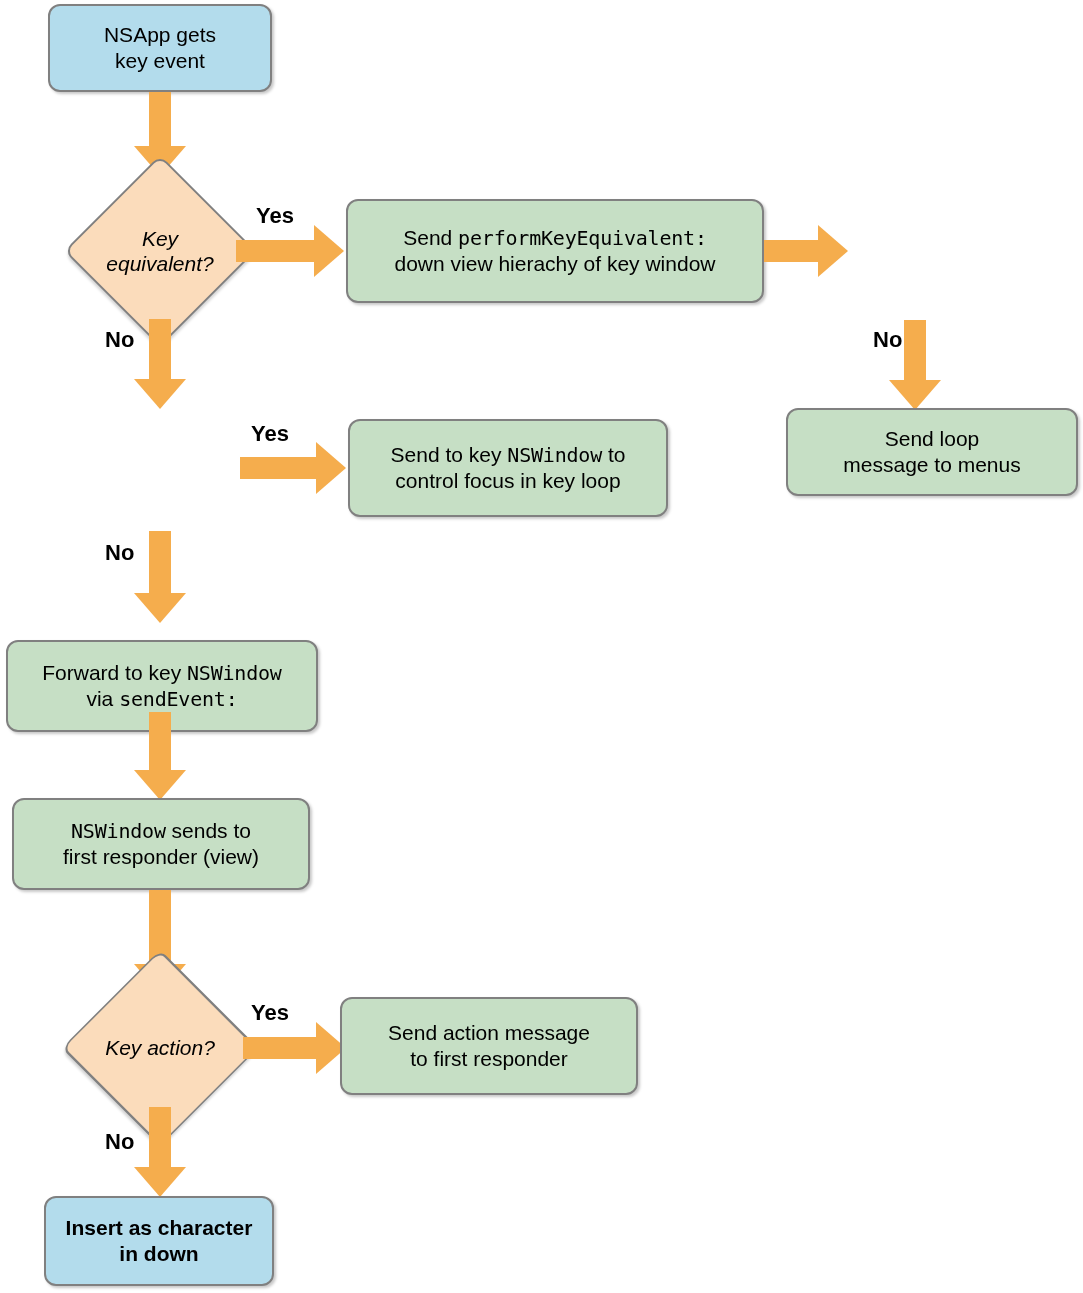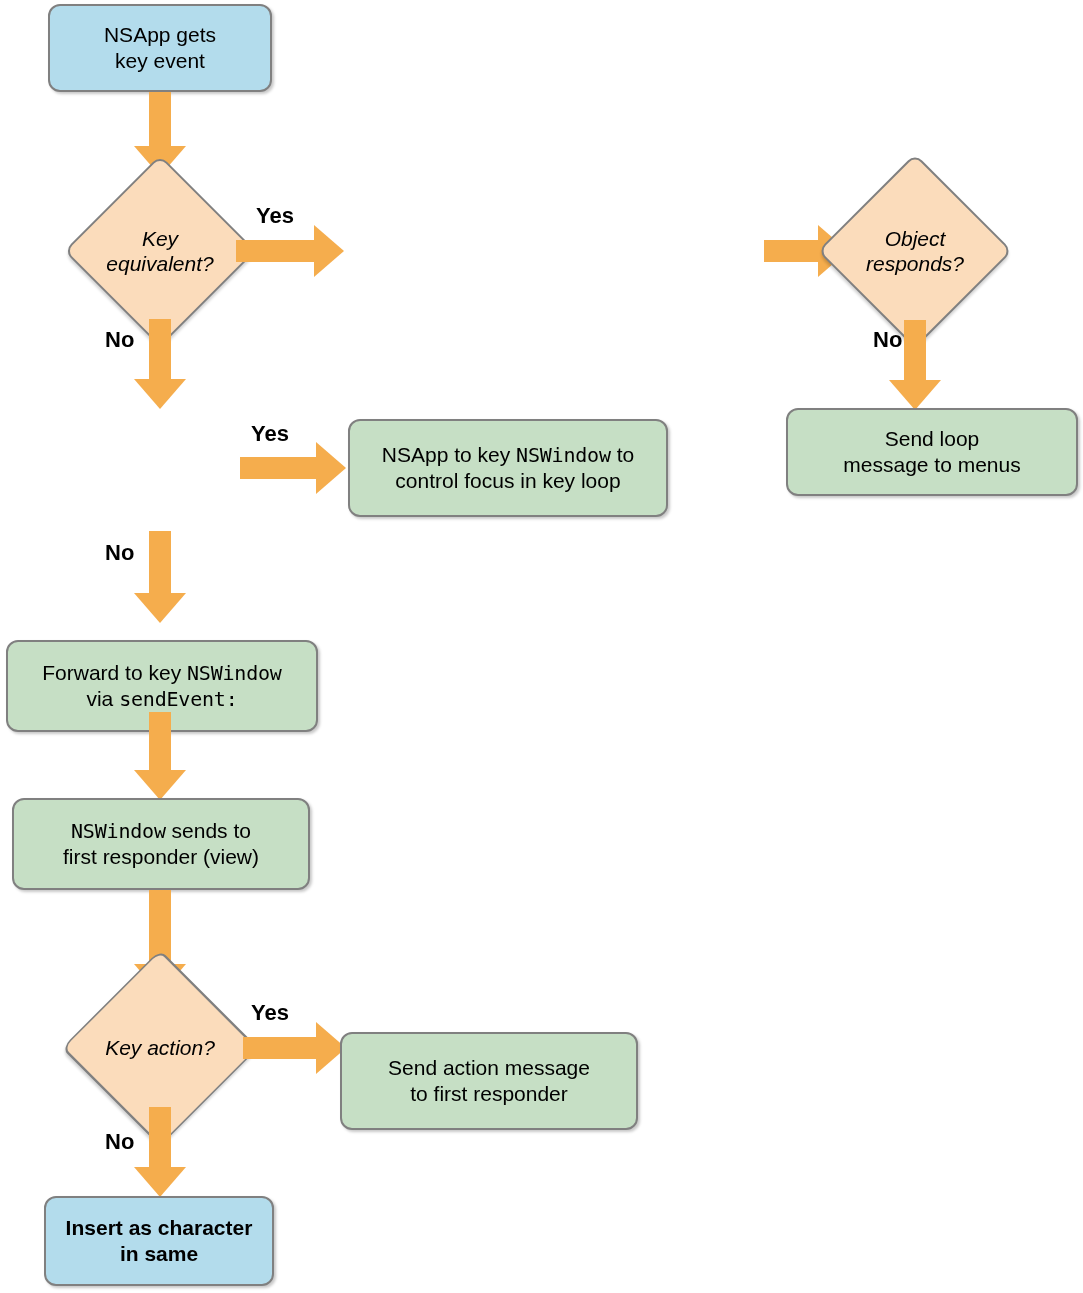--- a/index.html
+++ b/index.html
@@ -153,35 +153,32 @@
       </span>
     </div>
   </div>
 
   <div class="branch-label" style="left:256px; top:203px;">Yes</div>
   <div class="arrow-right" style="left:236px; top:225px; width:108px; height:52px;">
     <div class="shaft" style="width:78px;"></div>
     <div class="head"></div>
   </div>
 
+  <div class="node node-green" style="left:346px; top:199px; width:418px; height:104px;">
+    <span class="txt">
+      <span><span>Send </span><span class="mono">performKeyEquivalent:</span></span><br>
+      <span>down view hierachy of key window</span>
+    </span>
+  </div>
 
   <div class="arrow-right" style="left:764px; top:225px; width:84px; height:52px;">
     <div class="shaft" style="width:54px;"></div>
     <div class="head"></div>
   </div>
 
-  <div class="diamond" style="left:846px; top:182px; width:138px; height:138px;">
-    <div class="shape"></div>
-    <div class="dlabel">
-      <span>
-        <span>Object</span><br>
-        <span>responds?</span>
-      </span>
-    </div>
-  </div>
 
   <div class="branch-label" style="left:873px; top:327px;">No</div>
   <div class="arrow-down" style="left:889px; top:320px; width:52px; height:90px;">
     <div class="shaft" style="height:60px;"></div>
     <div class="head"></div>
   </div>
 
   <div class="node node-green" style="left:786px; top:408px; width:292px; height:88px;">
     <span class="txt">
       <span>Send loop</span><br>
@@ -197,21 +194,21 @@
 
 
   <div class="branch-label" style="left:251px; top:421px;">Yes</div>
   <div class="arrow-right" style="left:240px; top:442px; width:106px; height:52px;">
     <div class="shaft" style="width:76px;"></div>
     <div class="head"></div>
   </div>
 
   <div class="node node-green" style="left:348px; top:419px; width:320px; height:98px;">
     <span class="txt">
-      <span><span>NSApp to key </span><span class="mono">NSWindow</span><span> to</span></span><br>
+      <span><span>Send to key </span><span class="mono">NSWindow</span><span> to</span></span><br>
       <span>control focus in key loop</span>
     </span>
   </div>
 
   <div class="branch-label" style="left:105px; top:540px;">No</div>
   <div class="arrow-down" style="left:134px; top:531px; width:52px; height:92px;">
     <div class="shaft" style="height:62px;"></div>
     <div class="head"></div>
   </div>
 
@@ -245,33 +242,33 @@
       <span>Key action?</span>
     </div>
   </div>
 
   <div class="branch-label" style="left:251px; top:1000px;">Yes</div>
   <div class="arrow-right" style="left:243px; top:1022px; width:103px; height:52px;">
     <div class="shaft" style="width:73px;"></div>
     <div class="head"></div>
   </div>
 
-  <div class="node node-green" style="left:340px; top:1032px; width:298px; height:98px;align-items:center;">
+  <div class="node node-green" style="left:340px; top:997px; width:298px; height:98px;align-items:center;">
     <span class="txt">
       <span>Send action message</span><br>
       <span>to first responder</span>
     </span>
   </div>
 
   <div class="branch-label" style="left:105px; top:1129px;">No</div>
   <div class="arrow-down" style="left:134px; top:1107px; width:52px; height:90px;">
     <div class="shaft" style="height:60px;"></div>
     <div class="head"></div>
   </div>
 
   <div class="node node-blue" style="left:44px; top:1196px; width:230px; height:90px;font-weight:bold;">
     <span class="txt">
       <span>Insert as character</span><br>
-      <span>in same</span>
+      <span>in down</span>
     </span>
   </div>
 
 </div>
 
 </body></html>

